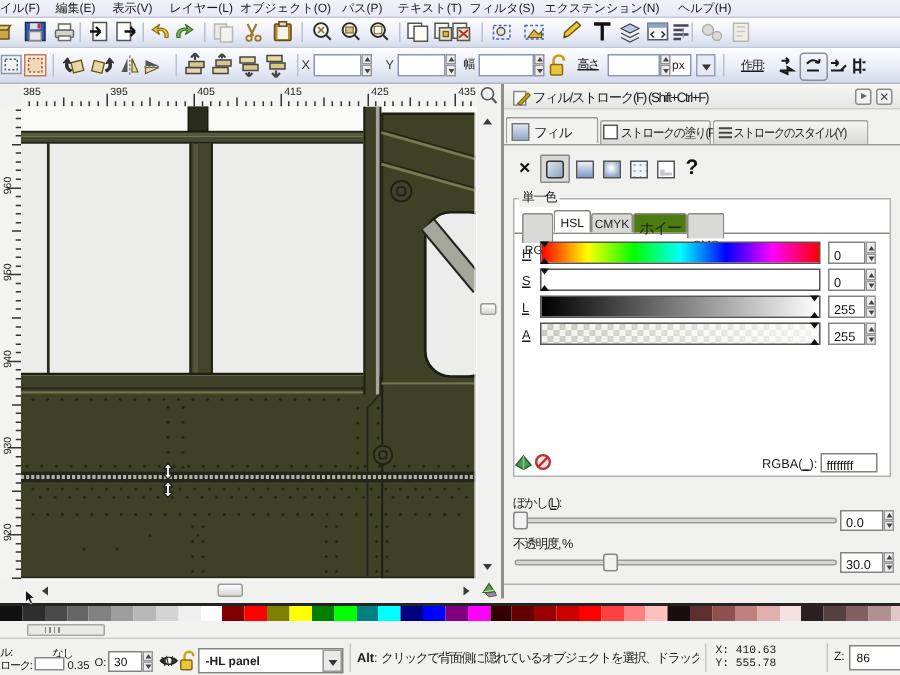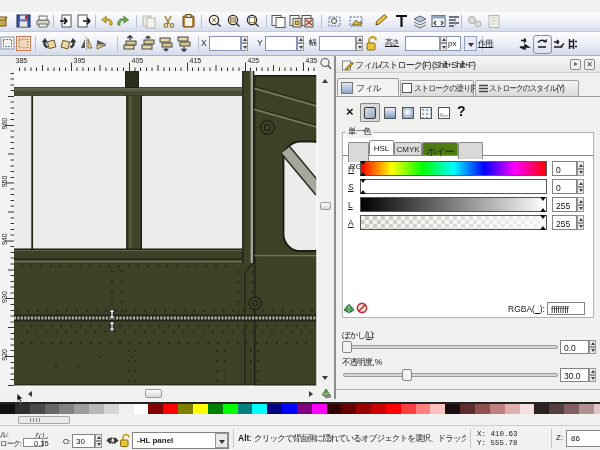--- a/index.html
+++ b/index.html
@@ -11,20 +11,32 @@
 .spin .spinbtn:first-child::after{content:"";position:absolute;left:50%;top:28%;margin-left:-2px;border-left:2px solid transparent;border-right:2px solid transparent;border-bottom:3px solid #444}
 .spin .spinbtn:last-child::after{content:"";position:absolute;left:50%;top:28%;margin-left:-2px;border-left:2px solid transparent;border-right:2px solid transparent;border-top:3px solid #444}
 .arr{position:absolute;width:0;height:0}
 .txt{position:absolute;white-space:nowrap;color:#1a1a1a}
 .cjk{letter-spacing:-1px}
 #dialog .entry,#status .entry{border-color:#83837f}
 </style></head>
 <body>
 <div id="app">
 
+<div class="abs" style="left:0;top:0;width:600px;height:11px;background:linear-gradient(180deg,#f0f2f9,#e6e9f4);border-bottom:1px solid #c3c9dd">
+  <div class="txt" style="left:0;top:0;font-size:8px;">イル(F)</div>
+  <div class="txt" style="left:37px;top:0;font-size:8px;">編集(E)</div>
+  <div class="txt" style="left:75px;top:0;font-size:8px;">表示(V)</div>
+  <div class="txt" style="left:113px;top:0;font-size:8px;">レイヤー(L)</div>
+  <div class="txt" style="left:160px;top:0;font-size:8px;">オブジェクト(O)</div>
+  <div class="txt" style="left:228px;top:0;font-size:8px;">パス(P)</div>
+  <div class="txt" style="left:265px;top:0;font-size:8px;">テキスト(T)</div>
+  <div class="txt" style="left:313px;top:0;font-size:8px;">フィルタ(S)</div>
+  <div class="txt" style="left:363px;top:0;font-size:8px;">エクステンション(N)</div>
+  <div class="txt" style="left:452px;top:0;font-size:8px;">ヘルプ(H)</div>
+</div>
 
 <div id="tb1" class="abs" style="left:0;top:12px;width:600px;height:19px;background:linear-gradient(180deg,#fdfdfe 0%,#eceff7 55%,#d6dcec 100%);border-bottom:1px solid #c2c8da">
 <svg width="600" height="19" style="position:absolute;left:0;top:0">
 <g fill="none">
 
 <g stroke="#b9c0d4">
             <path d="M53.5 3v13M95.5 3v13M136.5 3v13M201.5 3v13M266.5 3v13M321.5 3v13M461.5 3v13"></path>
           </g>
 
 <path d="M-4 6h10v8h-10z" fill="#c8a84a" stroke="#6a5410"></path>
@@ -185,21 +197,21 @@
 <div class="txt" style="left:257px;top:6px;font-size:8.5px;color:#333">Y</div>
 <div class="entry" style="left:265px;top:3.5px;width:32px;height:15px"></div>
 <div class="txt cjk" style="left:309px;top:5px;font-size:8px;">幅</div>
 <div class="entry" style="left:319px;top:3.5px;width:37px;height:15px"></div>
 <div class="txt cjk" style="left:385px;top:5px;font-size:8px;text-decoration:underline;">高さ</div>
 <div class="entry" style="left:405px;top:3.5px;width:35px;height:15px"></div>
 <div class="entry" style="left:445px;top:3.5px;width:16px;height:15px;font-size:8px;color:#222;padding:2px 0 0 2px">px</div>
 <div class="abs" style="left:464px;top:3.5px;width:13px;height:15px;background:#e8ebf4;border:1px solid #959eba;box-sizing:border-box">
         <div class="arr" style="left:3px;top:6px;border-left:3px solid transparent;border-right:3px solid transparent;border-top:4px solid #333"></div>
       </div>
-<div class="txt cjk" style="left:478px;top:6px;font-size:8px;text-decoration:underline;">作用:</div>
+<div class="txt cjk" style="left:494px;top:6px;font-size:8px;text-decoration:underline;">作用:</div>
 
 <div class="spin" style="left:241px;top:3.5px;width:7px;height:15px">
         <div class="spinbtn" style="top:0"></div>
         <div class="spinbtn" style="top:50%"></div>
       </div>
 <div class="spin" style="left:297px;top:3.5px;width:7px;height:15px">
         <div class="spinbtn" style="top:0"></div>
         <div class="spinbtn" style="top:50%"></div>
       </div>
 <div class="spin" style="left:356px;top:3.5px;width:7px;height:15px">
@@ -548,21 +560,21 @@
       </svg>
 </div>
 
 <div id="dialog" class="abs" style="left:336px;top:56px;width:264px;height:333px;background:#f0f0ee;font-size:8.5px">
 
 <div class="abs" style="left:0;top:0;width:264px;height:16px;background:linear-gradient(180deg,#f7f7f6,#e5e5e3);border-bottom:1px solid #cfcfcd"></div>
 <svg width="12" height="12" style="position:absolute;left:6px;top:2.5px">
         <rect x="0.5" y="2" width="8" height="9" fill="#f8f8f6" stroke="#888"></rect>
         <path d="M3 10L10 3l1.5 1.5L5 11z" fill="#caa018" stroke="#6a5410" stroke-width=".7"></path>
       </svg>
-<div class="txt cjk" style="left:19px;top:3px;font-size:9px">フィル/ストローク(F) (Shift+Shift+F)</div>
+<div class="txt cjk" style="left:19px;top:3px;font-size:9px">フィル/ストローク(F) (Shift+Ctrl+F)</div>
 <div class="abs" style="left:234px;top:2.5px;width:11px;height:11px;border:1px solid #8a8a88;border-radius:2px;background:#f2f2f1;box-sizing:border-box">
         <div class="arr" style="left:3px;top:2.5px;border-top:2.8px solid transparent;border-bottom:2.8px solid transparent;border-left:4px solid #666"></div>
       </div>
 <div class="abs" style="left:248px;top:2.5px;width:11px;height:11px;border:1px solid #8a8a88;border-radius:2px;background:#f2f2f1;box-sizing:border-box;color:#444;font-size:8px;text-align:center;line-height:9px">✕</div>
 
 <div class="abs" style="left:0;top:39.5px;width:264px;height:1px;background:#9a9a98"></div>
 <div class="abs" style="left:63.5px;top:24px;width:74.5px;height:16px;background:linear-gradient(180deg,#f5f5f4,#d9d9d7);border:1px solid #a2a2a0;border-bottom:none;border-radius:2px 2px 0 0;box-sizing:border-box"></div>
 <div class="abs" style="left:66px;top:27px;width:10px;height:10px;background:#fff;border:1px solid #555;box-sizing:border-box"></div>
 <div class="txt cjk" style="left:78px;top:27px;font-size:8.5px;transform:scaleX(.92);transform-origin:0 0">ストロークの塗り(P)</div>
 <div class="abs" style="left:139px;top:24px;width:104px;height:16px;background:linear-gradient(180deg,#f5f5f4,#d9d9d7);border:1px solid #a2a2a0;border-bottom:none;border-radius:2px 2px 0 0;box-sizing:border-box"></div>
@@ -673,21 +685,21 @@
 <div id="palscroll" class="abs" style="left:0;top:414px;width:600px;height:11px;background:#f1f1f0">
 <div class="abs" style="left:18px;top:2px;width:52px;height:8px;background:#e9e9e8;border:1px solid #a8a8a6;box-sizing:border-box;border-radius:1px"></div>
 <div class="abs" style="left:30px;top:4px;width:12px;height:4px;background:repeating-linear-gradient(90deg,#888 0 1px,transparent 1px 3px)"></div>
 </div>
 
 <div id="status" class="abs" style="left:0;top:425px;width:600px;height:25px;background:#f1f1f0;border-top:1px solid #cccccb">
 <div class="txt cjk" style="left:0;top:4px;font-size:7.5px">ル:</div>
 <div class="txt cjk" style="left:35px;top:4.5px;font-size:7.5px">なし</div>
 <div class="txt cjk" style="left:0;top:13px;font-size:7.5px">ローク:</div>
 <div class="abs" style="left:23px;top:11.5px;width:20px;height:9.5px;background:#fff;border:1px solid #888;box-sizing:border-box"></div>
-<div class="txt" style="left:34px;top:13px;font-size:7.5px">0.35</div>
+<div class="txt" style="left:45px;top:13px;font-size:7.5px">0.35</div>
 <div class="txt" style="left:63px;top:11px;font-size:7.5px">O:</div>
 <div class="entry" style="left:72px;top:8px;width:23px;height:14px;font-size:8px;color:#111;padding:2px 0 0 3px">30</div>
 <div class="spin" style="left:95px;top:8px;width:7px;height:14px">
         <div class="spinbtn" style="top:0"></div>
         <div class="spinbtn" style="top:50%"></div>
       </div>
 <svg width="13" height="13" style="position:absolute;left:106px;top:8px">
         <path d="M1 6.5C3 3.5 10 3.5 12 6.5 10 9.5 3 9.5 1 6.5z" fill="#3a3a34" stroke="#222"></path>
         <circle cx="6.5" cy="6.5" r="2" fill="#f0f0ea"></circle>
         <path d="M2 4l2 6M5 3.2l1.4 6.8M9 3.4L8.4 10" stroke="#222" stroke-width=".7"></path>

